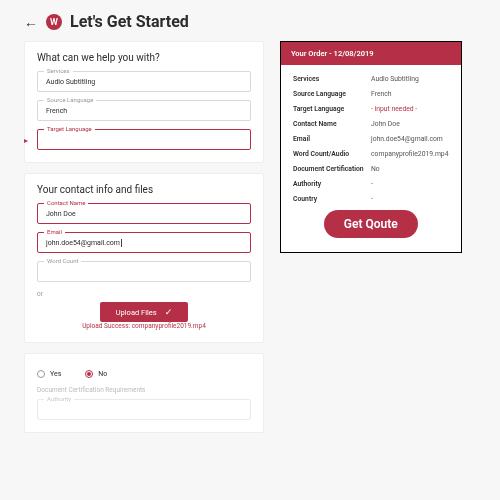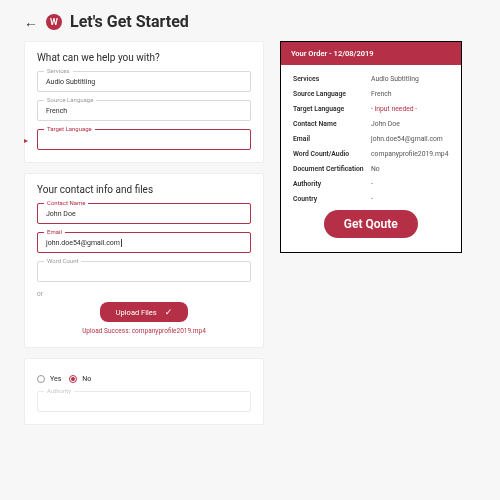--- a/index.html
+++ b/index.html
@@ -22,23 +22,23 @@
   .card-title{font-size:10px;font-weight:400;margin-bottom:8px}
   .field{position:relative;border:1px solid var(--line);border-radius:2px;padding:6px 8px 4px;margin-bottom:8px}
   .field.active{border-color:var(--brand)}
   .field.brand-border{border-color:var(--brand)}
   .field-label{position:absolute;top:-5px;left:6px;background:#fff;padding:0 3px;font-size:6px;color:var(--muted)}
   .field.active .field-label,.field.brand-border .field-label{color:var(--brand)}
   .field-value{font-size:7px;color:var(--ink);min-height:9px}
   .field-value.placeholder{color:#bbb}
   .field-pointer{position:absolute;left:-14px;top:50%;transform:translateY(-50%);color:var(--brand);font-size:8px}
   .or{text-align:left;font-size:6.5px;color:var(--muted);margin:4px 0}
-  .upload-btn{background:var(--brand);color:#fff;border-radius:8px;padding:5px 16px;font-size:7.5px;display:flex;align-items:center;gap:8px;margin:0 auto;cursor:pointer;width:fit-content}
-  .upload-status{text-align:center;font-size:6.5px;color:var(--brand);margin-top:5px}
-  .radio-row{display:flex;gap:8px;margin:6px 0 8px}
+  .upload-btn{background:var(--brand);color:#fff;border-radius:2px;padding:5px 16px;font-size:7.5px;display:flex;align-items:center;gap:8px;margin:0 auto;cursor:pointer;width:fit-content}
+  .upload-status{text-align:center;font-size:6.5px;color:var(--brand);}
+  .radio-row{display:flex;gap:24px;margin:6px 0 8px}
   .radio{display:flex;align-items:center;gap:5px;font-size:7px;cursor:pointer}
   .radio-dot{width:8px;height:8px;border-radius:50%;border:1px solid var(--muted);display:flex;align-items:center;justify-content:center}
   .radio-dot.on{border-color:var(--brand)}
   .radio-dot.on::after{content:"";width:4px;height:4px;border-radius:50%;background:var(--brand)}
   .req-label{font-size:6.5px;color:#bbb;margin-bottom:5px}
   .field.disabled{opacity:.55}
 
   .summary{flex:0 0 180px;background:#fff;border:1px solid #000000}
   .summary-head{background:var(--brand);color:#fff;font-size:7.5px;font-weight:600;padding:7px 10px}
   .summary-body{padding:10px 12px 14px}
@@ -118,20 +118,21 @@
           <div class="radio">
             <span class="radio-dot"></span>
             <span>Yes</span>
           </div>
           <div class="radio">
             <span class="radio-dot on"></span>
             <span>No</span>
           </div>
         </div>
 
+        <div class="req-label">Document Certification Requirements</div>
 
         <div class="field disabled" style="margin-bottom:0">
           <span class="field-label">Authority</span>
           <div class="field-value placeholder"></div>
         </div>
       </div>
 
     </div>
 
     <div class="summary">

